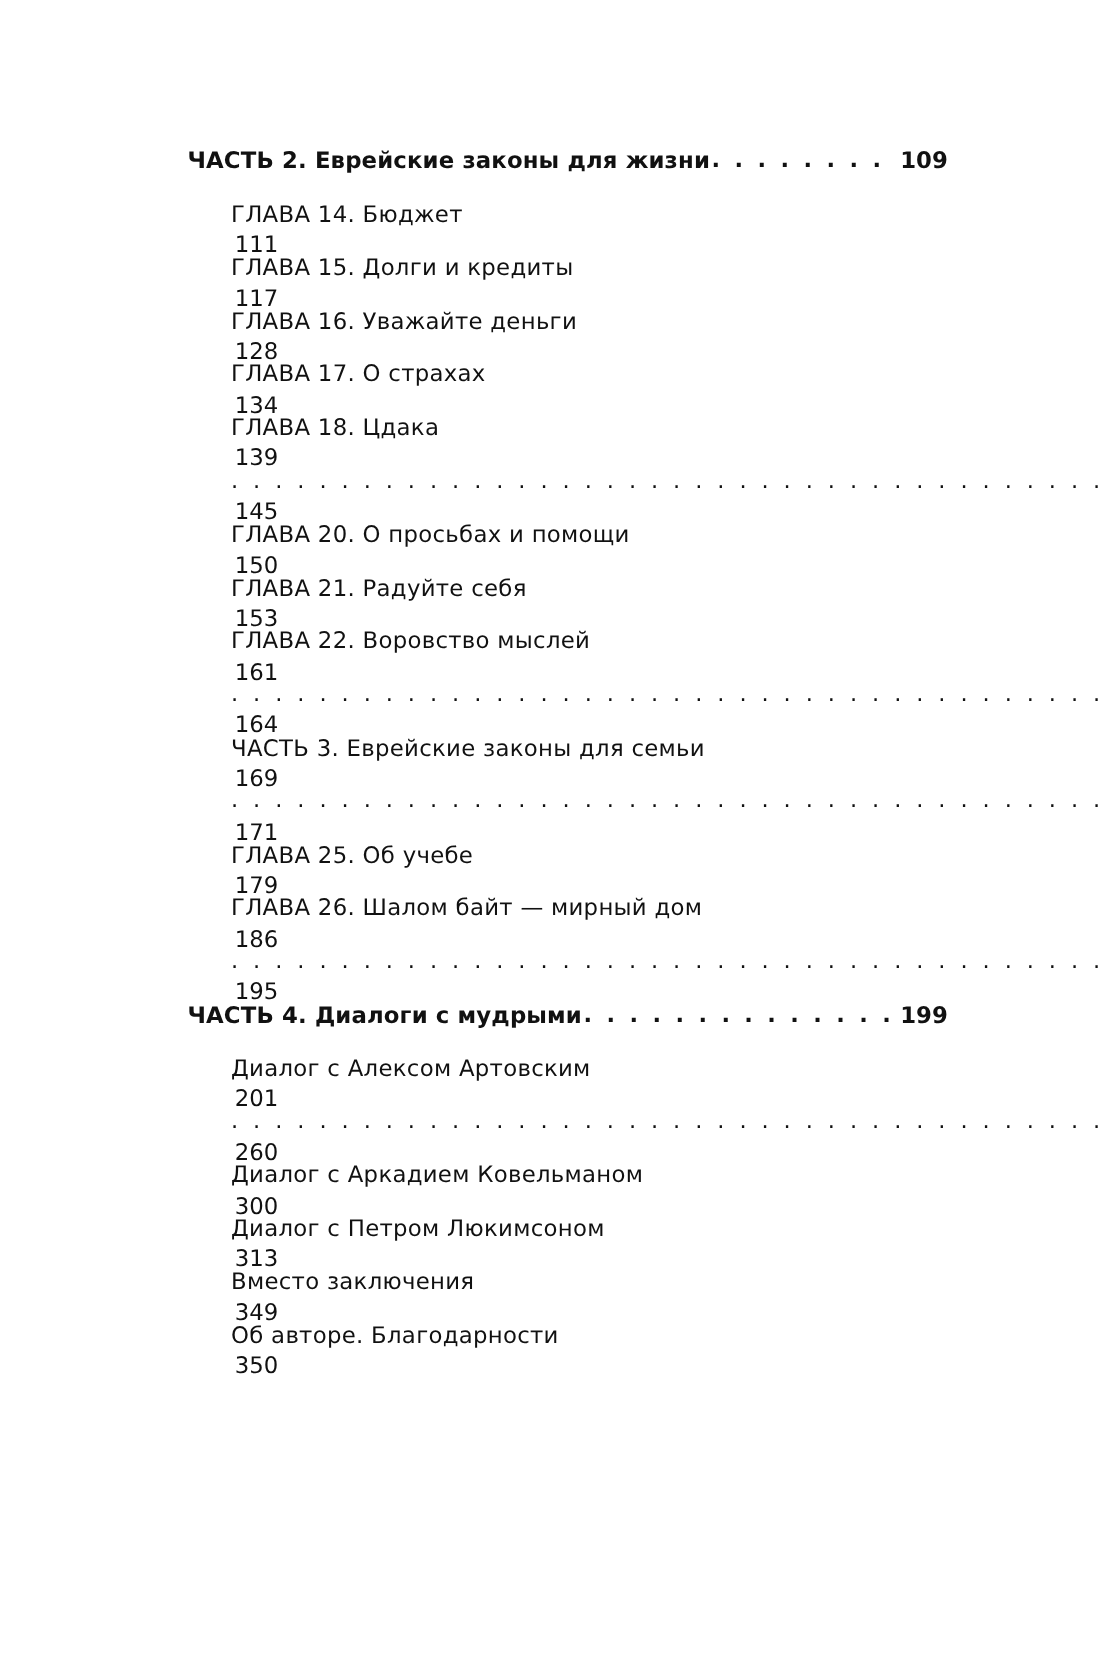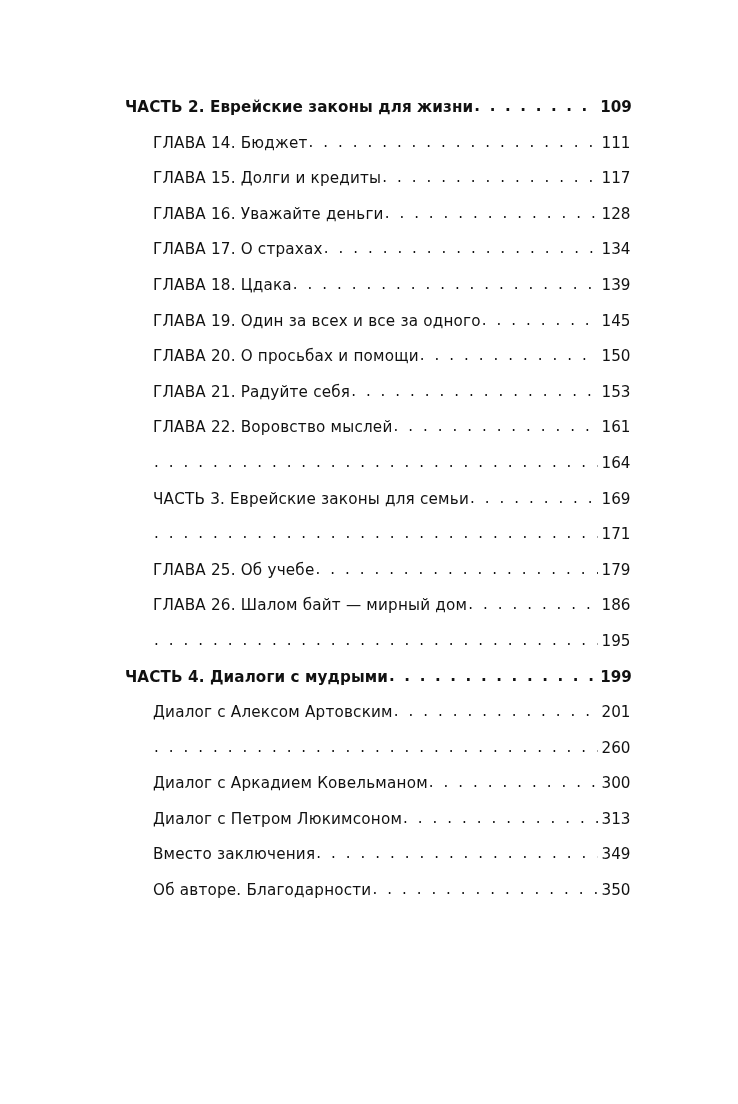--- a/index.html
+++ b/index.html
@@ -53,20 +53,21 @@
     text-align: center;
     min-width: 34px;
   }
   .level-0 {
     font-weight: 700;
     padding-left: 0;
   }
   .level-1 {
     font-weight: 400;
     padding-left: 28px;
+    flex-direction: column;
   }
   .level-1 .title {
     letter-spacing: 0.2px;
   }
   .level-0 .dots {
     letter-spacing: 2.2px;
   }
 </style>
 </head>
 <body>
@@ -97,21 +98,20 @@
         <span class="title">ГЛАВА 17. О страхах</span>
         <span class="dots">. . . . . . . . . . . . . . . . . . . . . . . . . . . . . . . . . . . . . . . . . . . . . . . . . . . . . . . . . . . . . . . . . .</span>
         <span class="page-num">134</span>
       </div>
       <div class="toc-entry level-1">
         <span class="title">ГЛАВА 18. Цдака</span>
         <span class="dots">. . . . . . . . . . . . . . . . . . . . . . . . . . . . . . . . . . . . . . . . . . . . . . . . . . . . . . . . . . . . . . . . . .</span>
         <span class="page-num">139</span>
       </div>
       <div class="toc-entry level-1">
-        <span class="title">ГЛАВА 19. Один за всех и все за одного</span>
         <span class="dots">. . . . . . . . . . . . . . . . . . . . . . . . . . . . . . . . . . . . . . . . . . . . . . . . . . . . . . . . . . . . . . . . . .</span>
         <span class="page-num">145</span>
       </div>
       <div class="toc-entry level-1">
         <span class="title">ГЛАВА 20. О просьбах и помощи</span>
         <span class="dots">. . . . . . . . . . . . . . . . . . . . . . . . . . . . . . . . . . . . . . . . . . . . . . . . . . . . . . . . . . . . . . . . . .</span>
         <span class="page-num">150</span>
       </div>
       <div class="toc-entry level-1">
         <span class="title">ГЛАВА 21. Радуйте себя</span>

